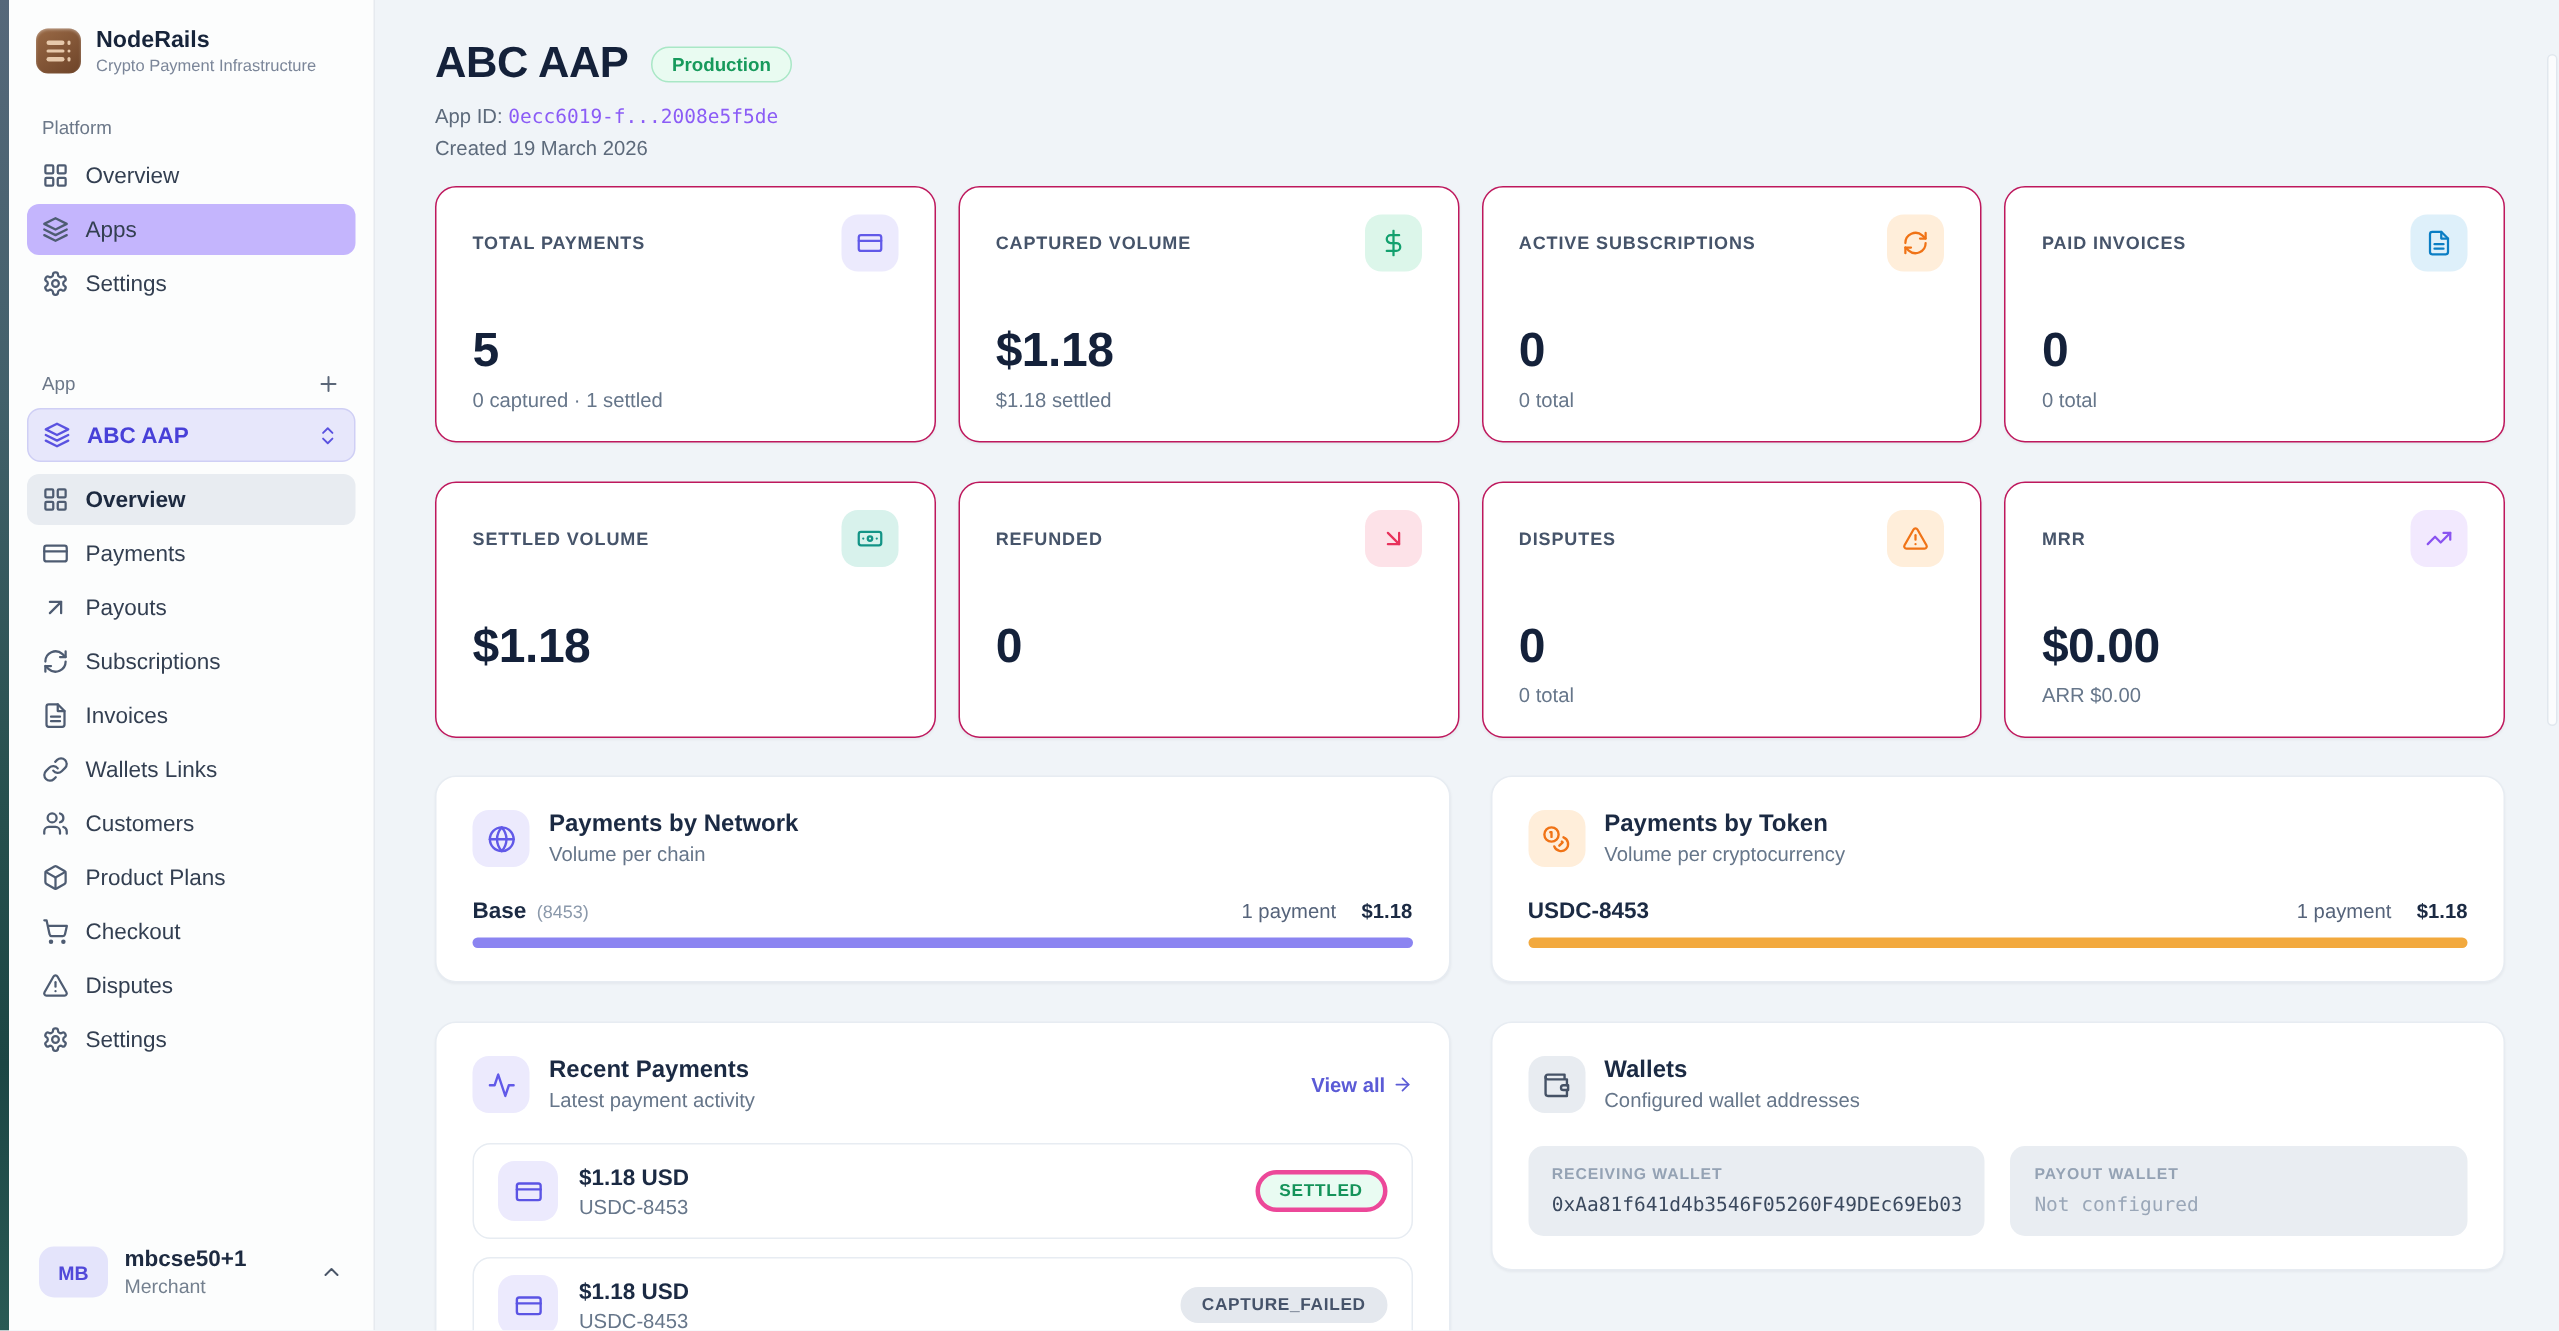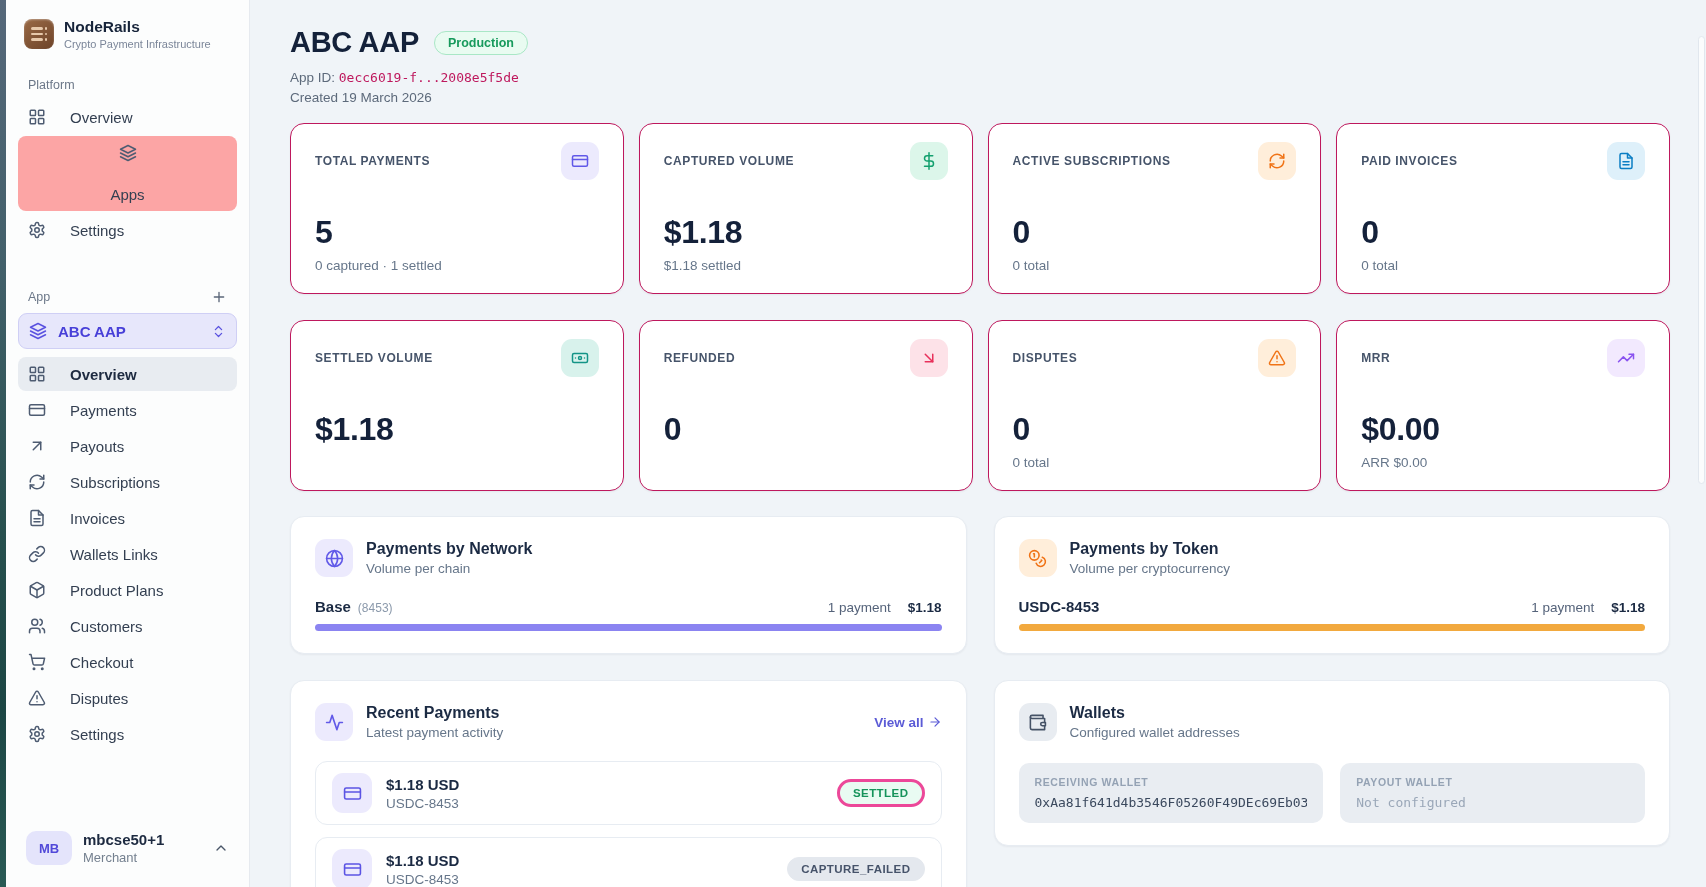--- a/index.html
+++ b/index.html
@@ -20,24 +20,24 @@
     justify-content:center; align-items:center; gap:3px; box-shadow:inset 0 1px 2px rgba(255,255,255,.35); }
   .logo i { display:flex; gap:2px; align-items:center; }
   .logo b { width:12px; height:2.5px; background:#e7c9ab; border-radius:2px; }
   .logo u { width:2.5px; height:2.5px; background:#e7c9ab; border-radius:50%; }
   .brand-name { font-size:15.5px; font-weight:700; color:#17243a; }
   .brand-tag { font-size:11px; color:#7b8699; margin-top:2px; }
   .nav-label { font-size:12.5px; color:#6c7889; margin:0 10px 8px; }
   .label-row { display:flex; align-items:center; justify-content:space-between; margin:40px 10px 8px 10px; }
   .label-row .nav-label { margin:0; }
   .plus-btn { color:#5a6678; cursor:pointer; display:flex; }
-  .nav-item { display:flex; align-items:center; gap:24px; padding:8px 10px; border-radius:8px;
+  .nav-item { display:flex; align-items:center; gap:11px; padding:8px 10px; border-radius:8px;
     font-size:15px; color:#333f51; cursor:pointer; margin-bottom:2px; }
   .nav-item svg { color:#4e5c72; flex:0 0 auto; }
-  .nav-item.hovered { background:#fca5a5;flex-direction:column; }
+  .nav-item.hovered { background:#c4b5fd; }
   .nav-item.active { background:#e8ecf1; font-weight:600; color:#1d2a40; }
   .app-selector { display:flex; align-items:center; gap:11px; padding:8px 10px; border-radius:9px;
     background:#e7e7fb; border:1px solid #cfcff5; color:#4840d8; font-weight:700; font-size:15px;
     cursor:pointer; margin-bottom:8px; }
   .app-selector svg { color:#5a52e0; }
   .app-selector .updown { margin-left:auto; color:#6a74a8; }
   .sidebar-spacer { flex:1; }
   .user-row { display:flex; align-items:center; gap:11px; padding:6px 8px; cursor:pointer; }
   .avatar { width:46px; height:34px; border-radius:10px; background:#e4e4fb; color:#5149d9;
     font-size:13px; font-weight:700; display:flex; align-items:center; justify-content:center; }
@@ -45,21 +45,21 @@
   .user-role { font-size:13px; color:#74808f; margin-top:2px; }
   .user-chevron { margin-left:auto; color:#44506177; color:#4a5668; }
 
   
   .main { flex:1; background:#f0f4f8; padding:26px 36px 0 40px; position:relative; overflow:hidden; }
   .title-row { display:flex; align-items:center; gap:15px; }
   .page-title { font-size:29px; font-weight:800; color:#14213a; letter-spacing:-.3px; }
   .env-badge { font-size:12.5px; font-weight:600; color:#179a5c; background:#e9fbf1;
     border:1px solid #a9e7c6; border-radius:999px; padding:4px 13px; }
   .app-id-line { margin-top:11px; font-size:13.5px; color:#5d6a7b; }
-  .app-id-value { font-family:"DejaVu Sans Mono", monospace; color:#be185d; font-size:13px; }
+  .app-id-value { font-family:"DejaVu Sans Mono", monospace; color:#8b5cf6; font-size:13px; }
   .created-line { margin-top:5px; font-size:13.5px; color:#5d6a7b; }
 
   .stats-grid { margin-top:18px; display:grid; grid-template-columns:repeat(4,1fr); gap:26px 15px; }
   .stat-card { background:#ffffff; border:1px solid #be185d; border-radius:14px; padding:18px 24px 18px;
     height:171px; display:flex; flex-direction:column; box-shadow:0 1px 2px rgba(16,24,40,.05); }
   .stat-head { display:flex; justify-content:space-between; align-items:flex-start; }
   .stat-label { font-size:12px; font-weight:700; color:#46546a; letter-spacing:.05em; margin-top:12px; }
   .icon-box { width:38px; height:38px; border-radius:11px; display:flex; align-items:center; justify-content:center; }
   .ib-indigo { background:#eceafd; color:#6159e8; }
   .ib-green  { background:#dcf6ea; color:#13a06e; }
@@ -257,37 +257,37 @@
         <svg width="18" height="18" viewBox="0 0 24 24" fill="none" stroke="currentColor" stroke-width="2" stroke-linecap="round" stroke-linejoin="round">
           <path d="M10 13a5 5 0 0 0 7.54.54l3-3a5 5 0 0 0-7.07-7.07l-1.72 1.71"></path>
           <path d="M14 11a5 5 0 0 0-7.54-.54l-3 3a5 5 0 0 0 7.07 7.07l1.71-1.71"></path>
         </svg>
       </span>
     <span>Wallets Links</span>
   </div>
   <div class="nav-item">
     <span>
         <svg width="18" height="18" viewBox="0 0 24 24" fill="none" stroke="currentColor" stroke-width="2" stroke-linecap="round" stroke-linejoin="round">
-          <path d="M21 8a2 2 0 0 0-1-1.73l-7-4a2 2 0 0 0-2 0l-7 4A2 2 0 0 0 3 8v8a2 2 0 0 0 1 1.73l7 4a2 2 0 0 0 2 0l7-4A2 2 0 0 0 21 16z"></path>
-          <polyline points="3.29 7 12 12 20.71 7"></polyline>
-          <line x1="12" y1="22" x2="12" y2="12"></line>
-        </svg>
-      </span>
-    <span>Product Plans</span>
-  </div>
-  <div class="nav-item">
-    <span>
-        <svg width="18" height="18" viewBox="0 0 24 24" fill="none" stroke="currentColor" stroke-width="2" stroke-linecap="round" stroke-linejoin="round">
           <path d="M16 21v-2a4 4 0 0 0-4-4H6a4 4 0 0 0-4 4v2"></path>
           <circle cx="9" cy="7" r="4"></circle>
           <path d="M22 21v-2a4 4 0 0 0-3-3.87"></path>
           <path d="M16 3.13a4 4 0 0 1 0 7.75"></path>
         </svg>
       </span>
     <span>Customers</span>
+  </div>
+  <div class="nav-item">
+    <span>
+        <svg width="18" height="18" viewBox="0 0 24 24" fill="none" stroke="currentColor" stroke-width="2" stroke-linecap="round" stroke-linejoin="round">
+          <path d="M21 8a2 2 0 0 0-1-1.73l-7-4a2 2 0 0 0-2 0l-7 4A2 2 0 0 0 3 8v8a2 2 0 0 0 1 1.73l7 4a2 2 0 0 0 2 0l7-4A2 2 0 0 0 21 16z"></path>
+          <polyline points="3.29 7 12 12 20.71 7"></polyline>
+          <line x1="12" y1="22" x2="12" y2="12"></line>
+        </svg>
+      </span>
+    <span>Product Plans</span>
   </div>
   <div class="nav-item">
     <span>
         <svg width="18" height="18" viewBox="0 0 24 24" fill="none" stroke="currentColor" stroke-width="2" stroke-linecap="round" stroke-linejoin="round">
           <circle cx="8" cy="21" r="1"></circle>
           <circle cx="19" cy="21" r="1"></circle>
           <path d="M2.05 2.05h2l2.66 12.42a2 2 0 0 0 2 1.58h9.78a2 2 0 0 0 1.95-1.57l1.65-7.43H5.12"></path>
         </svg>
       </span>
     <span>Checkout</span>

